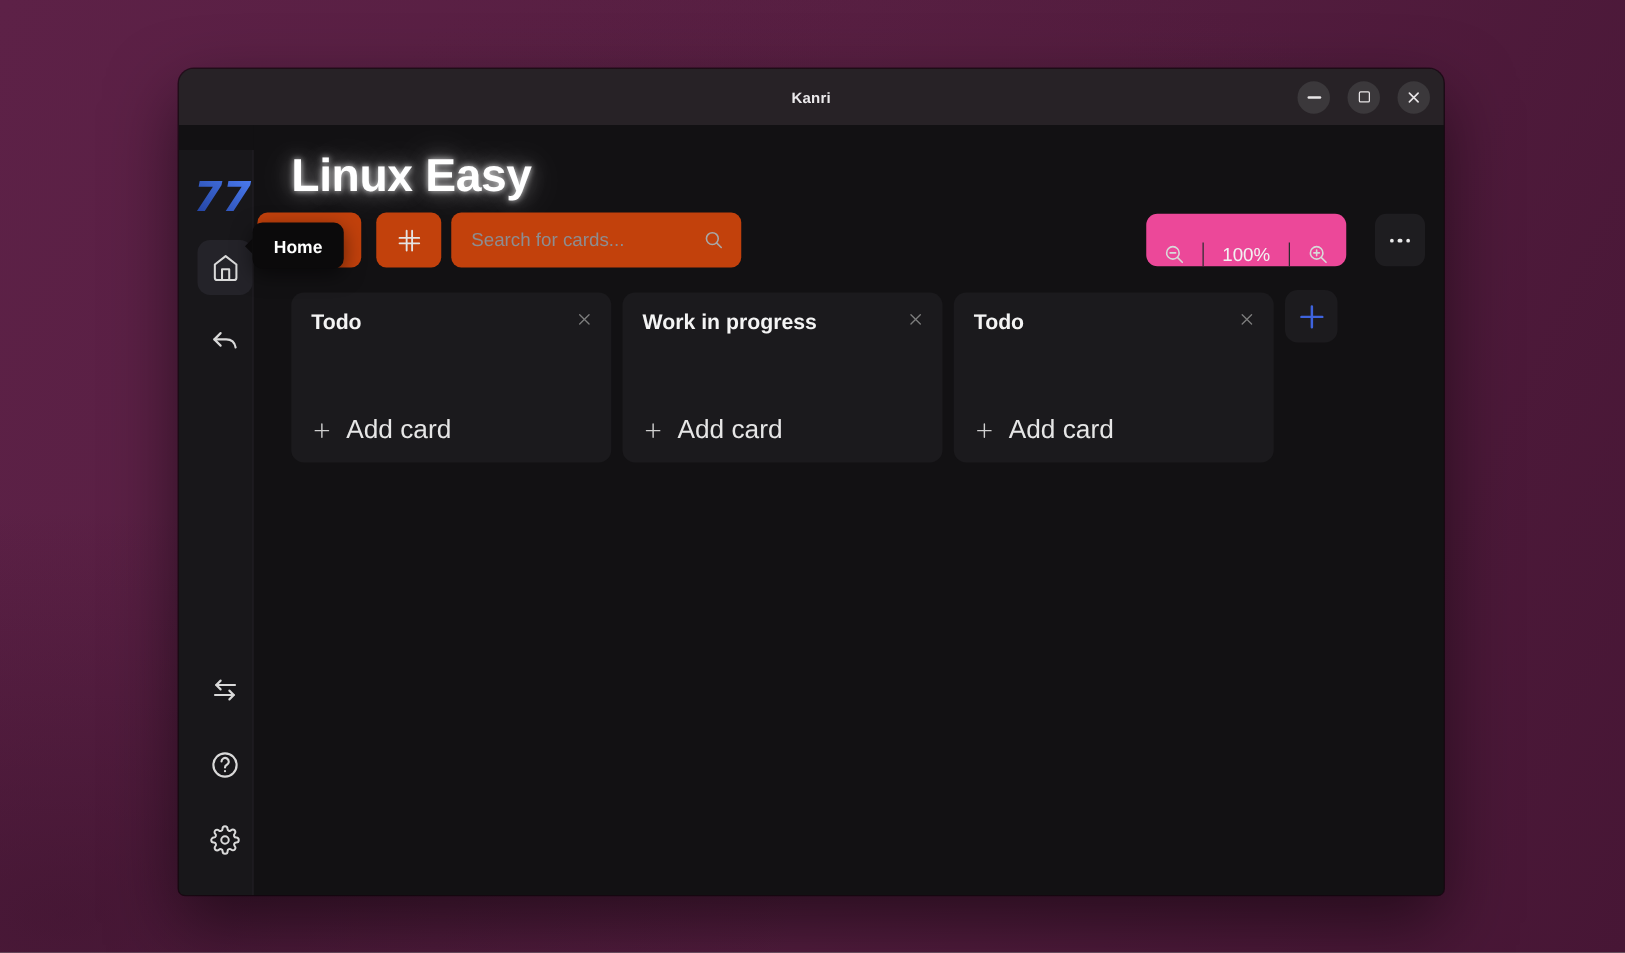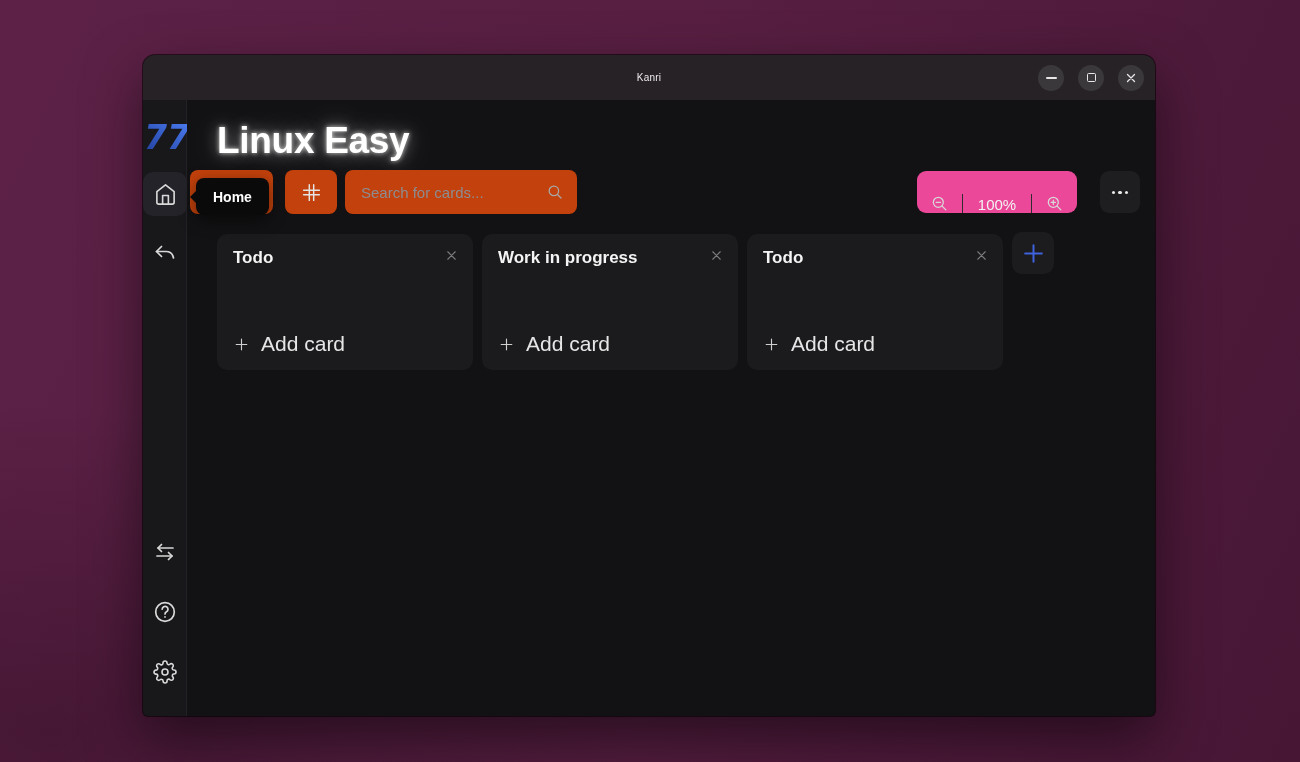--- a/index.html
+++ b/index.html
@@ -17,36 +17,37 @@
   .window {
     position: absolute; left: 143px; top: 55px; width: 1012px; height: 661px;
     border-radius: 12px 12px 5px 5px; overflow: hidden;
     background: #121113;
     box-shadow: 0 22px 55px rgba(0,0,0,.5), 0 0 0 1px rgba(0,0,0,.55);
   }
   .titlebar {
     height: 45px; background: #272226; position: relative;
     display: flex; align-items: center; justify-content: center;
   }
-  .titlebar-title { font-size: 10px; font-weight: 400; color: #eceaec; letter-spacing: .2px; }
+  .titlebar-title { font-size: 12px; font-weight: 700; color: #eceaec; letter-spacing: .2px; }
   .win-controls { position: absolute; right: 11px; top: 0; height: 45px; display: flex; align-items: center; gap: 14px; }
   .win-btn {
     width: 26px; height: 26px; border-radius: 50%; background: #3b383b;
     display: flex; align-items: center; justify-content: center; color: #e9e6e8; cursor: pointer;
   }
   .glyph-min { width: 11px; height: 2px; background: currentColor; border-radius: 1px; }
   .glyph-max { width: 9px; height: 9px; border: 1.6px solid currentColor; border-radius: 1.5px; }
 
   .win-body { display: flex; height: 616px; }
 
   
   .sidebar {
-    width: 44px; background: #18171a; border-right: 1px solid #232127;
-    display: flex; flex-direction: column; align-items: flex-start;
+    width: 60px; background: #18171a; border-right: 1px solid #232127;
+    display: flex; flex-direction: column; align-items: flex-end;
     padding: 14px 0 22px;
+    margin-top: 20px;
   }
   .logo-box { width: 48px; height: 46px; display: flex; align-items: center; justify-content: center; margin-bottom: 12px; }
   .side-btn {
     width: 44px; height: 44px; border-radius: 10px; color: #d9d9d9;
     display: flex; align-items: center; justify-content: center; cursor: pointer;
   }
   .side-btn.active { background: #242329; }
   .side-btn + .side-btn { margin-top: 16px; }
   .side-spacer { flex: 1; }
 
@@ -77,21 +78,21 @@
   .zoom-btn { width: 46px; display: flex; align-items: center; justify-content: center; color: #d9d9d9; cursor: pointer; }
   .zoom-btn.left  { border-right: 1px solid #2d2c30; }
   .zoom-btn.right { border-left: 1px solid #2d2c30; }
   .zoom-level { flex: 1; display: flex; align-items: center; justify-content: center; font-size: 15px; color: #f2f2f2; }
   .more-btn { width: 40px; height: 42px; margin-left: 23px; border-radius: 9px; background: #1e1d20;
     display: flex; align-items: center; justify-content: center; gap: 3.5px; cursor: pointer; }
   .more-btn .dot { width: 3.2px; height: 3.2px; border-radius: 50%; background: #eaeaea; }
 
   
   .tooltip {
-    position: absolute; left: 53px; top: 123px; height: 37px; z-index: 10;
+    position: absolute; left: 59px; top: 123px; height: 37px; z-index: 10;
     background: #0b0a0b; border-radius: 8px; padding: 0 17px;
     display: flex; align-items: center; color: #ffffff; font-size: 14px; font-weight: 600;
     box-shadow: 0 5px 16px rgba(0,0,0,.5);
   }
   .tooltip::before {
     content: ""; position: absolute; left: -6px; top: 12.5px;
     border-top: 6px solid transparent; border-bottom: 6px solid transparent;
     border-right: 6px solid #0b0a0b;
   }
 

